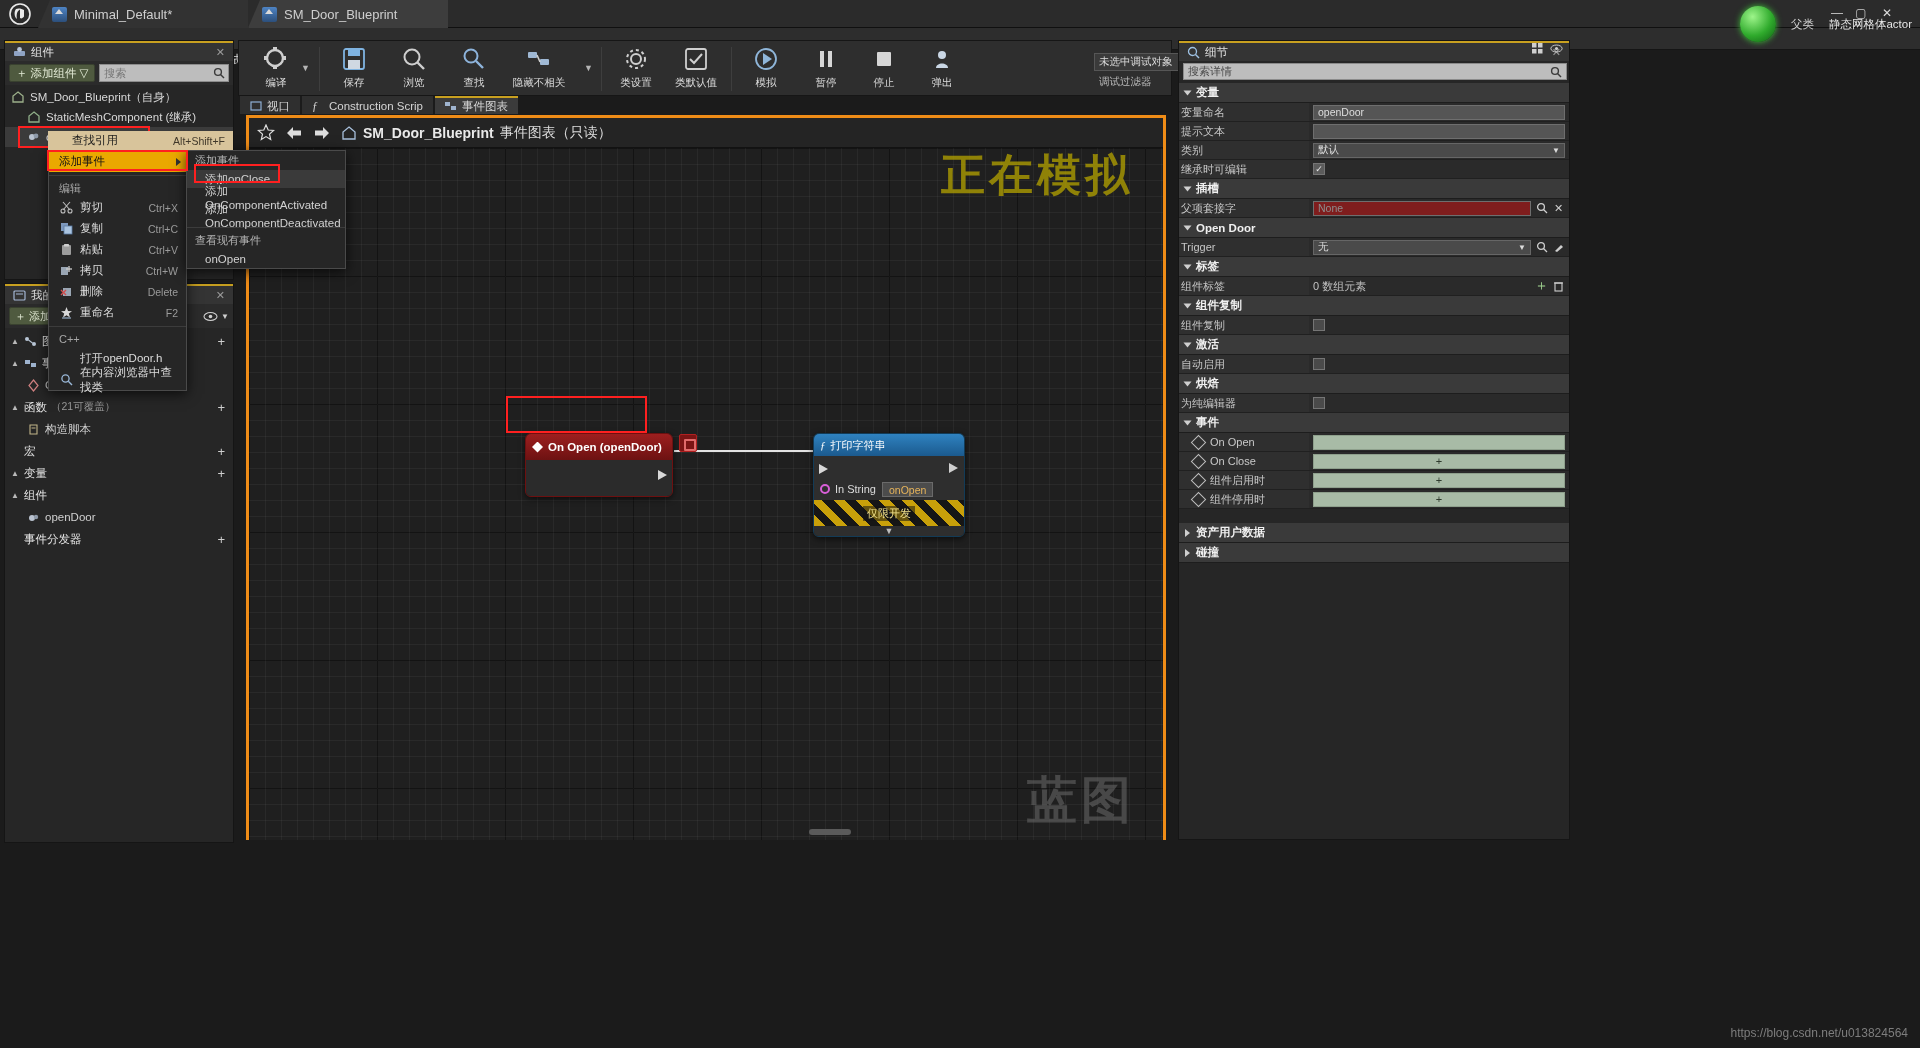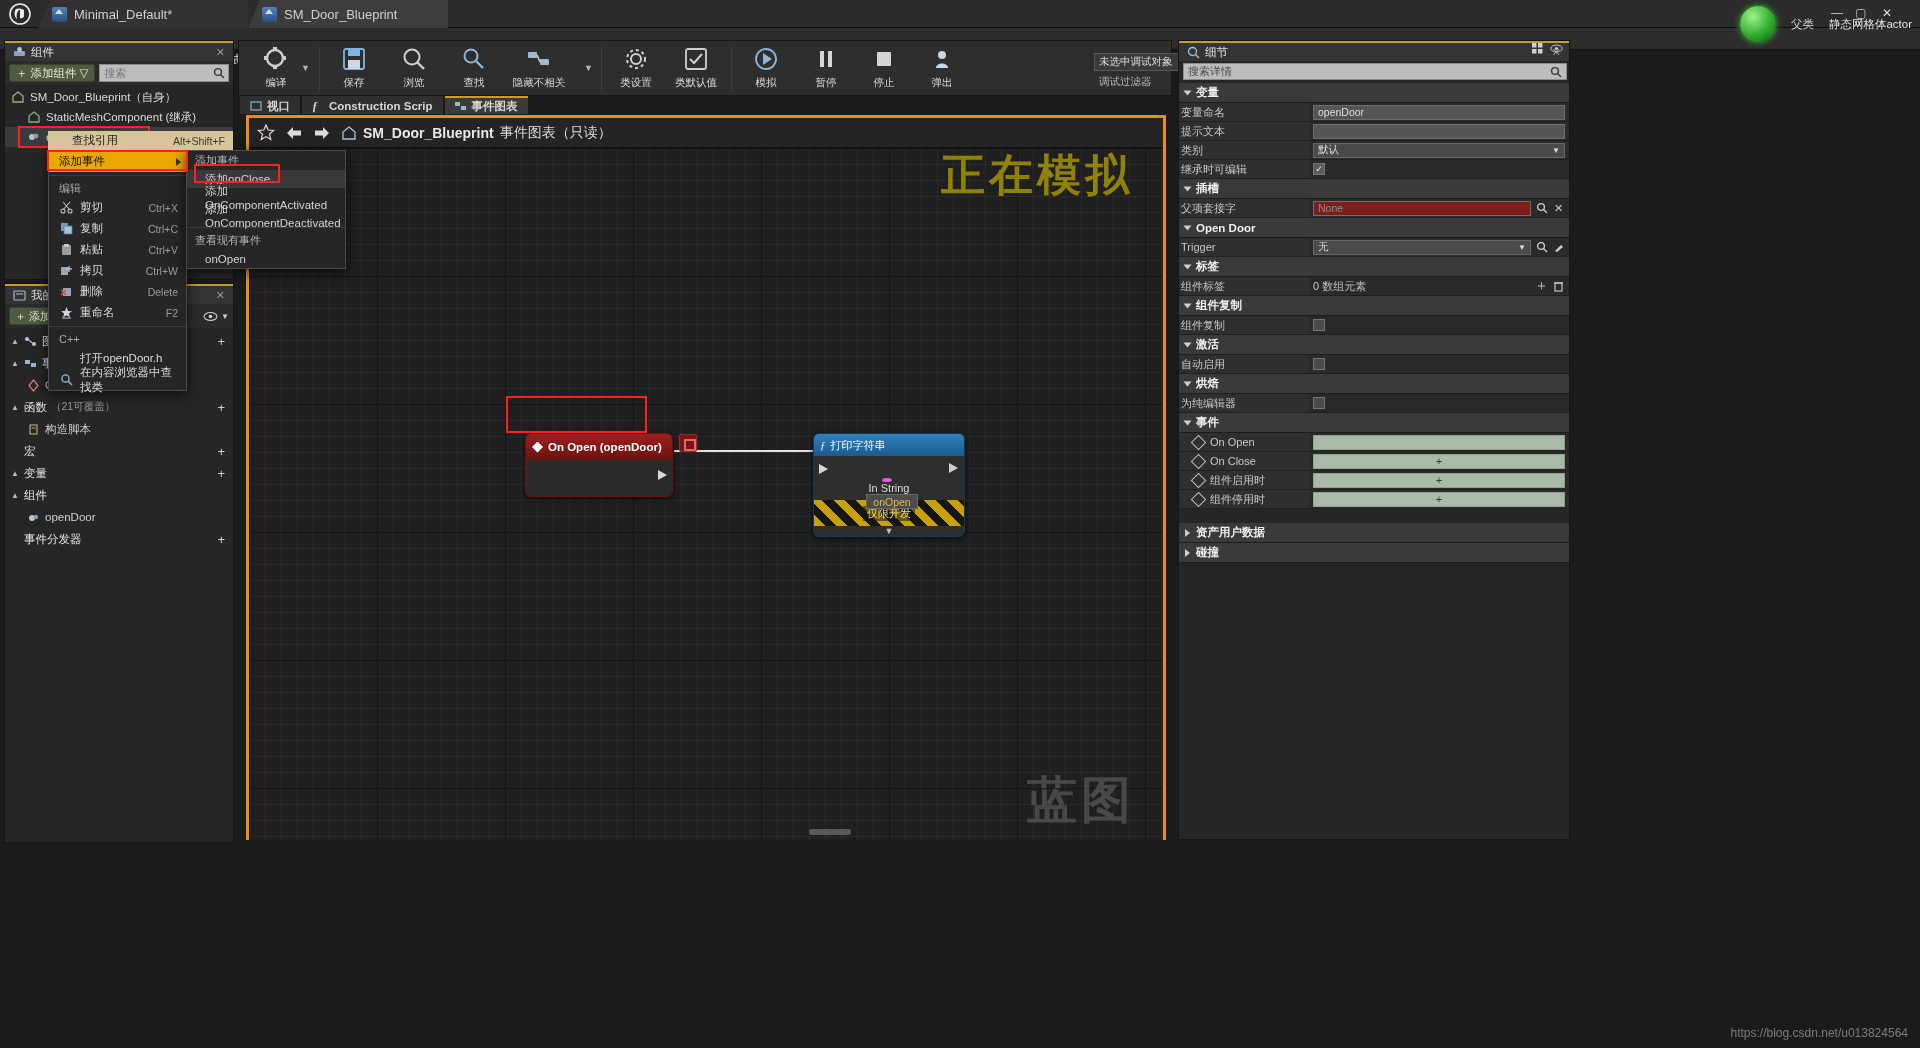--- a/index.html
+++ b/index.html
@@ -109,21 +109,21 @@
   .tb .tbi{ width:30px; height:30px; display:flex;align-items:center;justify-content:center;}
   .tb-sep{ position:absolute; top:6px; width:1px; height:44px; background:#3e3e3e;}
   .tb-caret{ position:absolute; top:22px; width:10px; color:#b5b5b5; font-size:9px;}
   .debug-sel{ position:absolute; left:855px; top:12px; width:96px; height:18px;
      background:#3a3a3a; border:1px solid #565656; font-size:10.5px; color:#dcdcdc;
      display:flex; align-items:center; padding:0 4px;}
   .debug-cap{ position:absolute; left:860px; top:34px; font-size:10.5px; color:#b8b8b8;}
 
   
   .doctabs{ position:absolute; left:240px; top:96px; width:930px; height:17px;
-     display:flex;font-weight:bold; }
+     display:flex; }
   .dtab{ height:18px; display:flex; align-items:center; padding:0 10px;
      font-size:11.5px; color:#d5d5d5; background:#2f2f2f; margin-right:2px;
      border-top:2px solid transparent;}
   .dtab.active{ background:#3b3b3b; border-top:2px solid #c8a020; }
   .dtab .dti{ width:12px;height:12px;margin-right:5px;}
 
   
   #graphwrap{ position:absolute; left:246px; top:115px; width:920px; height:725px;
      border:3px solid #ef8c17; background:#1d1d1d; }
   #graphbar{ position:absolute; left:0; top:0; width:100%; height:30px;
@@ -169,21 +169,21 @@
 
   
   .node-print{ position:absolute; left:564px; top:285px; width:152px;
      border-radius:6px; overflow:hidden; border:1px solid #123b57;
      box-shadow:0 2px 6px rgba(0,0,0,.6);}
   .np-head{ height:22px; background:linear-gradient(#2f82c0,#1b5a8e);
      display:flex; align-items:center; padding:0 6px; font-size:11px; color:#fff;}
   .np-head .fx{ margin-right:5px; font-style:italic; font-family:"Liberation Serif",serif;}
   .np-body{ background:#2e2e2e; padding:4px 0 0 0;}
   .np-row{ height:22px; display:flex; align-items:center; padding:0 6px;
-     font-size:11px; color:#dcdcdc; position:relative;flex-direction:column;}
+     font-size:11px; color:#dcdcdc; position:relative;}
   .np-exec-in{ position:absolute; left:5px; top:4px; width:0;height:0;
      border-left:9px solid #d8d8d8; border-top:5px solid transparent;
      border-bottom:5px solid transparent;}
   .np-outtri{ position:absolute; right:6px; top:3px; width:0;height:0;
      border-left:9px solid #cfcfcf; border-top:5px solid transparent;
      border-bottom:5px solid transparent;}
   .np-pin{ width:10px;height:10px;border-radius:50%;border:2px solid #d85fd8;
      margin-right:5px;}
   .np-val{ margin-left:6px; background:#4c4c4c; border:1px solid #6a6a6a;
      padding:0 6px; font-size:10.5px; color:#e7b45a; height:15px; line-height:14px;}

